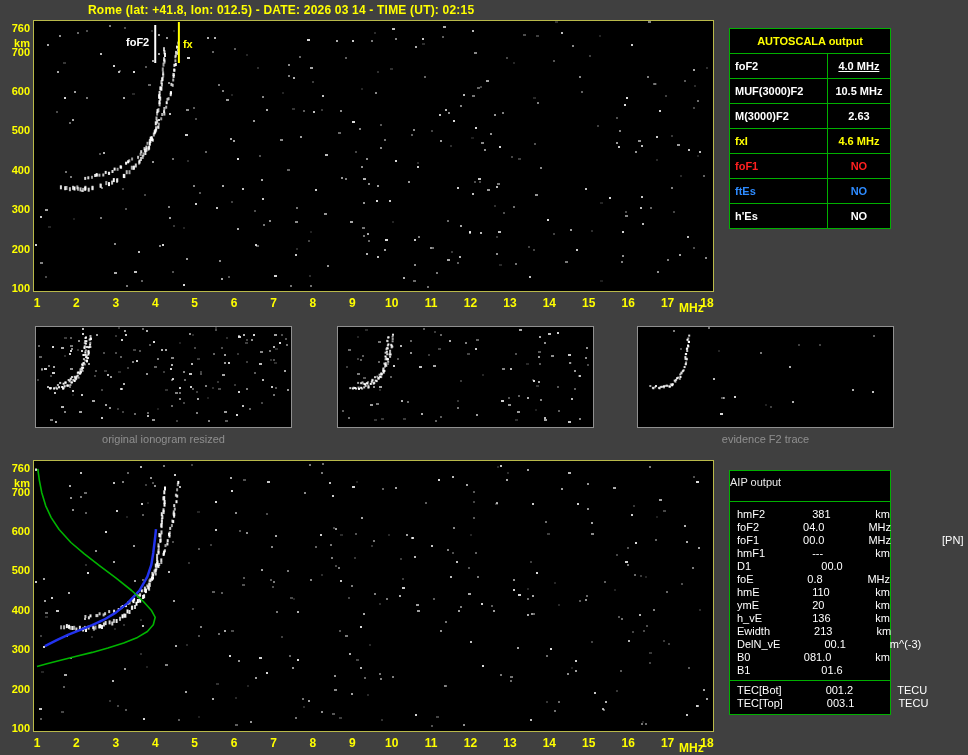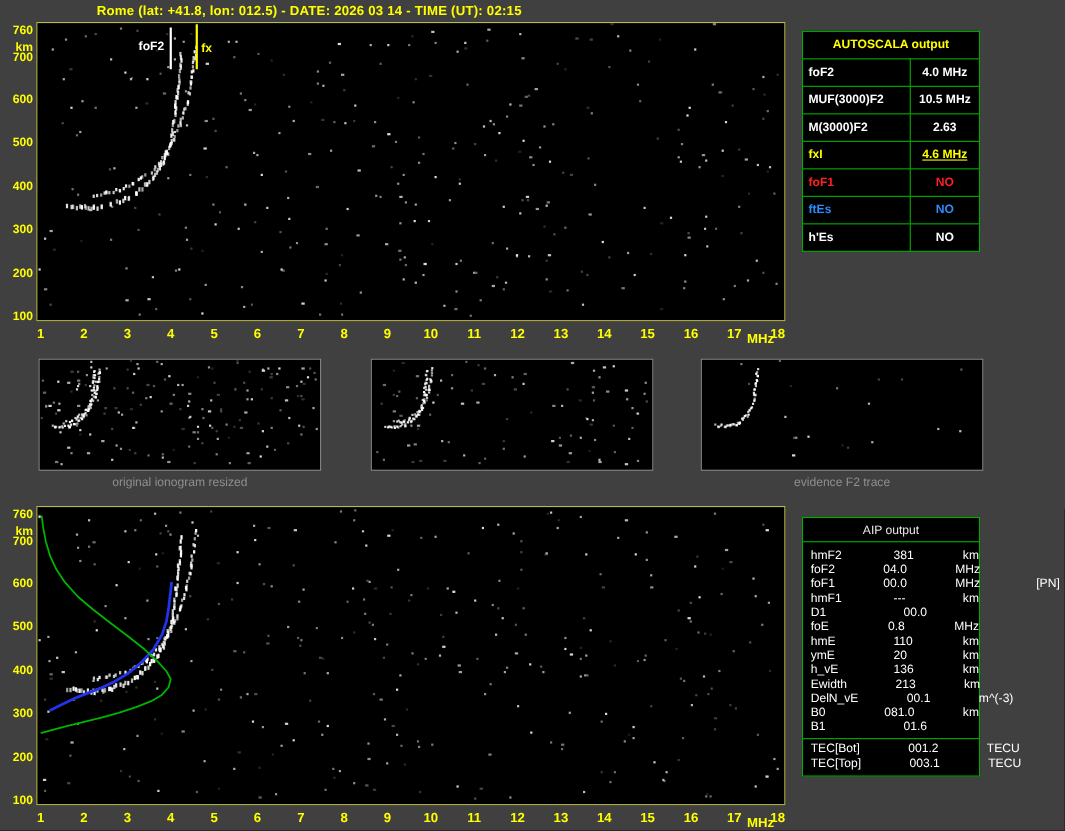--- a/index.html
+++ b/index.html
@@ -18,21 +18,21 @@
 .marker-label.yellow{color:#ffff00;}
 #autoscala{position:absolute;left:729px;top:28px;width:162px;border-collapse:collapse;background:#000;}
 #autoscala th,#autoscala td{border:1px solid #00b000;height:25px;font-size:11px;font-weight:bold;}
 #autoscala th{color:#ffff00;}
 #autoscala td.lab{padding-left:5px;text-align:left;}
 #autoscala td.val{text-align:center;}
 .thumb{position:absolute;top:326px;width:257px;height:102px;border:1px solid #909090;background:#000;}
 .thumb svg{position:absolute;left:0;top:0;display:block;}
 .thumb-caption{position:absolute;top:433px;width:257px;text-align:center;color:#8f8f8f;font-size:11px;}
 #aip{position:absolute;left:729px;top:470px;width:162px;border:1px solid #00b000;background:#000;color:#fff;font-size:11px;}
-.aip-title{text-align:center;padding:5px 0 4px;border-bottom:1px solid #00b000;color:#e8e8e8;}
+.aip-title{padding:5px 0 13px;border-bottom:1px solid #00b000;color:#e8e8e8;}
 .aip-rows{padding:6px 0 3px;}
 .aip-row{display:flex;height:13px;line-height:13px;padding-left:7px;white-space:nowrap;gap:44px;}
 .aip-row .lab{width:62px;}
 .aip-row .val{width:38px;}
 .aip-row .flag{margin-left:7px;}
 .aip-tec{border-top:1px solid #00b000;padding:3px 0 4px;}
 </style>
 </head>
 <body>
 
@@ -521,33 +521,33 @@
 
   <table id="autoscala">
     <thead>
       <tr>
         <th colspan="2">AUTOSCALA output</th>
       </tr>
     </thead>
     <tbody id="autoscala-body">
         <tr>
           <td class="lab" style="color: rgb(255, 255, 255);">foF2</td>
-          <td class="val" style="color: rgb(255, 255, 255);">4.0 MHz</td>
+          <td class="val" style="color: rgb(255, 255, 255); text-decoration: underline;">4.0 MHz</td>
         </tr>
         <tr>
           <td class="lab" style="color: rgb(255, 255, 255);">MUF(3000)F2</td>
           <td class="val" style="color: rgb(255, 255, 255);">10.5 MHz</td>
         </tr>
         <tr>
           <td class="lab" style="color: rgb(255, 255, 255);">M(3000)F2</td>
           <td class="val" style="color: rgb(255, 255, 255);">2.63</td>
         </tr>
         <tr>
           <td class="lab" style="color: rgb(255, 255, 0);">fxI</td>
-          <td class="val" style="color: rgb(255, 255, 0); text-decoration: underline;">4.6 MHz</td>
+          <td class="val" style="color: rgb(255, 255, 0);">4.6 MHz</td>
         </tr>
         <tr>
           <td class="lab" style="color: rgb(255, 32, 32);">foF1</td>
           <td class="val" style="color: rgb(255, 32, 32);">NO</td>
         </tr>
         <tr>
           <td class="lab" style="color: rgb(46, 139, 255);">ftEs</td>
           <td class="val" style="color: rgb(46, 139, 255);">NO</td>
         </tr>
         <tr>

